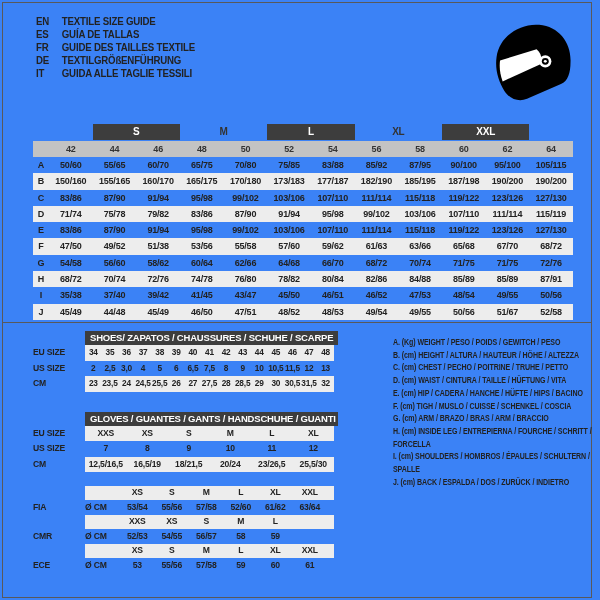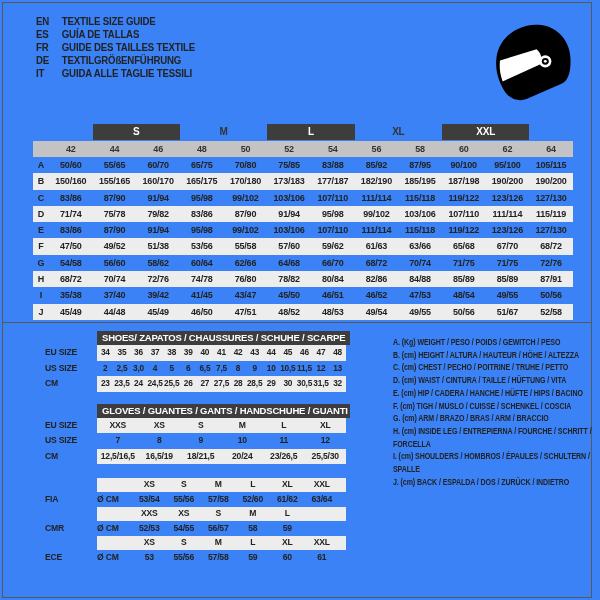--- a/index.html
+++ b/index.html
@@ -23,35 +23,35 @@
         font-size:10px;color:#333;}
   .band.dark{background:#3d3d3d;color:#fff;}
   .mt-row{display:flex;height:16.3px;line-height:16.3px;}
   .mt-head{background:#c3c3c3;height:16px;line-height:16px;color:#333;}
   .mt-row.alt{background:#ededed;}
   .mt-label{width:16px;text-align:center;}
   .mt-cell{width:43.66px;text-align:center;}
   
   .divider{position:absolute;left:2px;top:322px;width:589px;height:1px;background:#59595b;}
   
-  .lower{position:absolute;left:45px;top:331px;width:360px;font-size:8.6px;
+  .lower{position:absolute;left:33px;top:331px;width:360px;font-size:8.6px;
          font-weight:bold;letter-spacing:-0.2px;}
   .lt-header{margin-left:52px;width:253px;height:14px;line-height:14px;
              background:#3d3d3d;color:#fff;padding-left:5px;font-size:9.5px;
              box-sizing:border-box;white-space:nowrap;}
   .lt-row{display:flex;height:15.5px;line-height:15.5px;}
   .lt-label{width:52px;}
   .lt-body{width:249px;display:flex;}
   .lt-body.striped{background:#ededed;}
   .shoe-cell{width:20.33px;text-align:center;font-size:8.3px;}
   .glove-cell{width:42.5px;text-align:center;}
   .helm-unit{width:35px;}
   .helm-cell{width:34.5px;text-align:center;}
   .helm-size-row{height:13.5px;line-height:13.5px;}
-  #gloves-table{margin-top:12px;}
+  #gloves-table{margin-top:20px;}
   #helmet-table{margin-top:14px;}
   
   .legend{position:absolute;left:393px;top:336px;width:235px;font-size:8.3px;
           font-weight:bold;letter-spacing:-0.1px;transform:scaleX(0.85);
           transform-origin:0 0;}
   .legend-item{line-height:12.7px;}
 </style>
 </head>
 <body>
 

